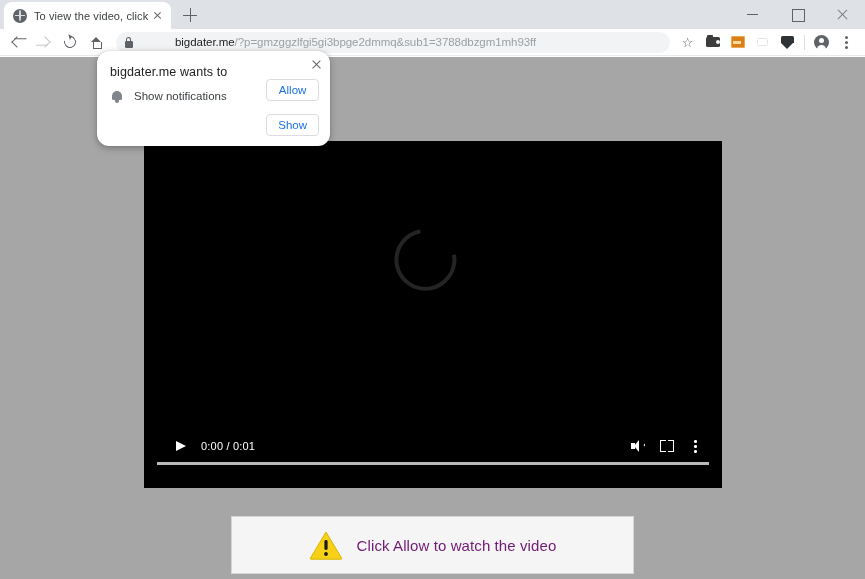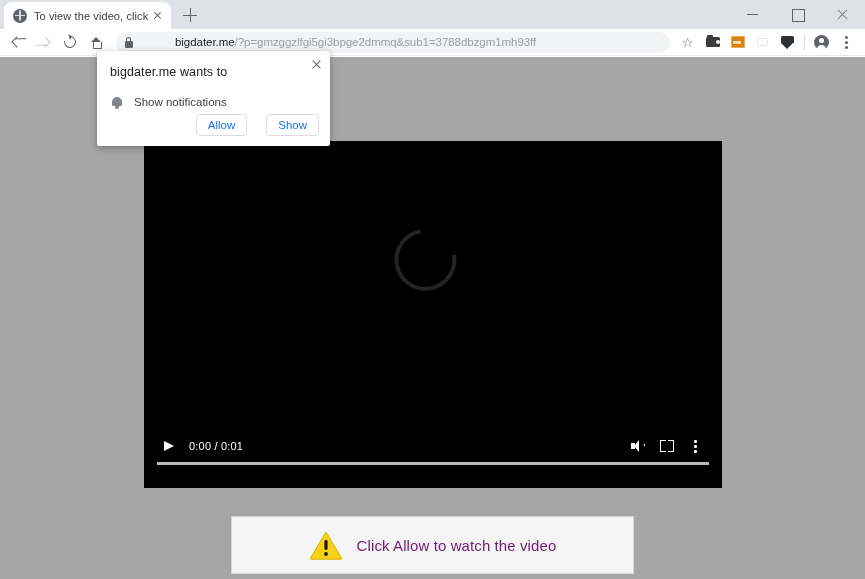--- a/index.html
+++ b/index.html
@@ -438,21 +438,21 @@
 
   .vcontrols {
     position: absolute;
     left: 0; bottom: 0;
     width: 100%;
     height: 60px;
   }
 
   .vc-row {
     position: absolute;
-    left: 13px; right: 13px;
+    left: 25px; right: 13px;
     top: 6px;
     height: 24px;
     display: flex;
     align-items: center;
     justify-content: flex-end;
   }
 
   .vc-play {
     width: 22px; height: 22px;
     position: relative;
@@ -565,21 +565,21 @@
     letter-spacing: .1px;
   }
 
   
   .permdialog {
     position: absolute;
     left: 97px; top: 51px;
     width: 233px;
     height: 95px;
     background: #ffffff;
-    border-radius: 2px;
+    border-radius: 12px;
     box-shadow: 0 2px 7px rgba(0,0,0,.30), 0 0 1px rgba(0,0,0,.25);
     z-index: 40;
   }
 
   .pd-close {
     position: absolute;
     right: 6px; top: 6px;
     width: 15px; height: 15px;
     cursor: pointer;
   }
@@ -596,21 +596,21 @@
   .pd-title {
     position: absolute;
     left: 13px; top: 14px;
     font-size: 12.5px;
     color: #202124;
     letter-spacing: .1px;
   }
 
   .pd-perm {
     position: absolute;
-    left: 13px; top: 44px;
+    left: 13px; top: 38px;
     display: flex;
     align-items: center;
   }
 
   .bell {
     width: 14px; height: 14px;
     position: relative;
     flex: 0 0 14px;
     margin-right: 10px;
   }
@@ -633,21 +633,22 @@
 
   .pd-perm-label {
     font-size: 11.5px;
     color: #3c4043;
   }
 
   .pd-buttons {
     position: absolute;
     right: 11px; bottom: 10px;
     display: flex;
-    gap: 19px;
+    gap: 13px;
+    flex-direction: column;
   }
 
   .pd-btn {
     min-width: 46px;
     height: 22px;
     padding: 0 11px;
     background: #ffffff;
     border: 1px solid #dadce0;
     border-radius: 4px;
     font-family: "Liberation Sans", sans-serif;

